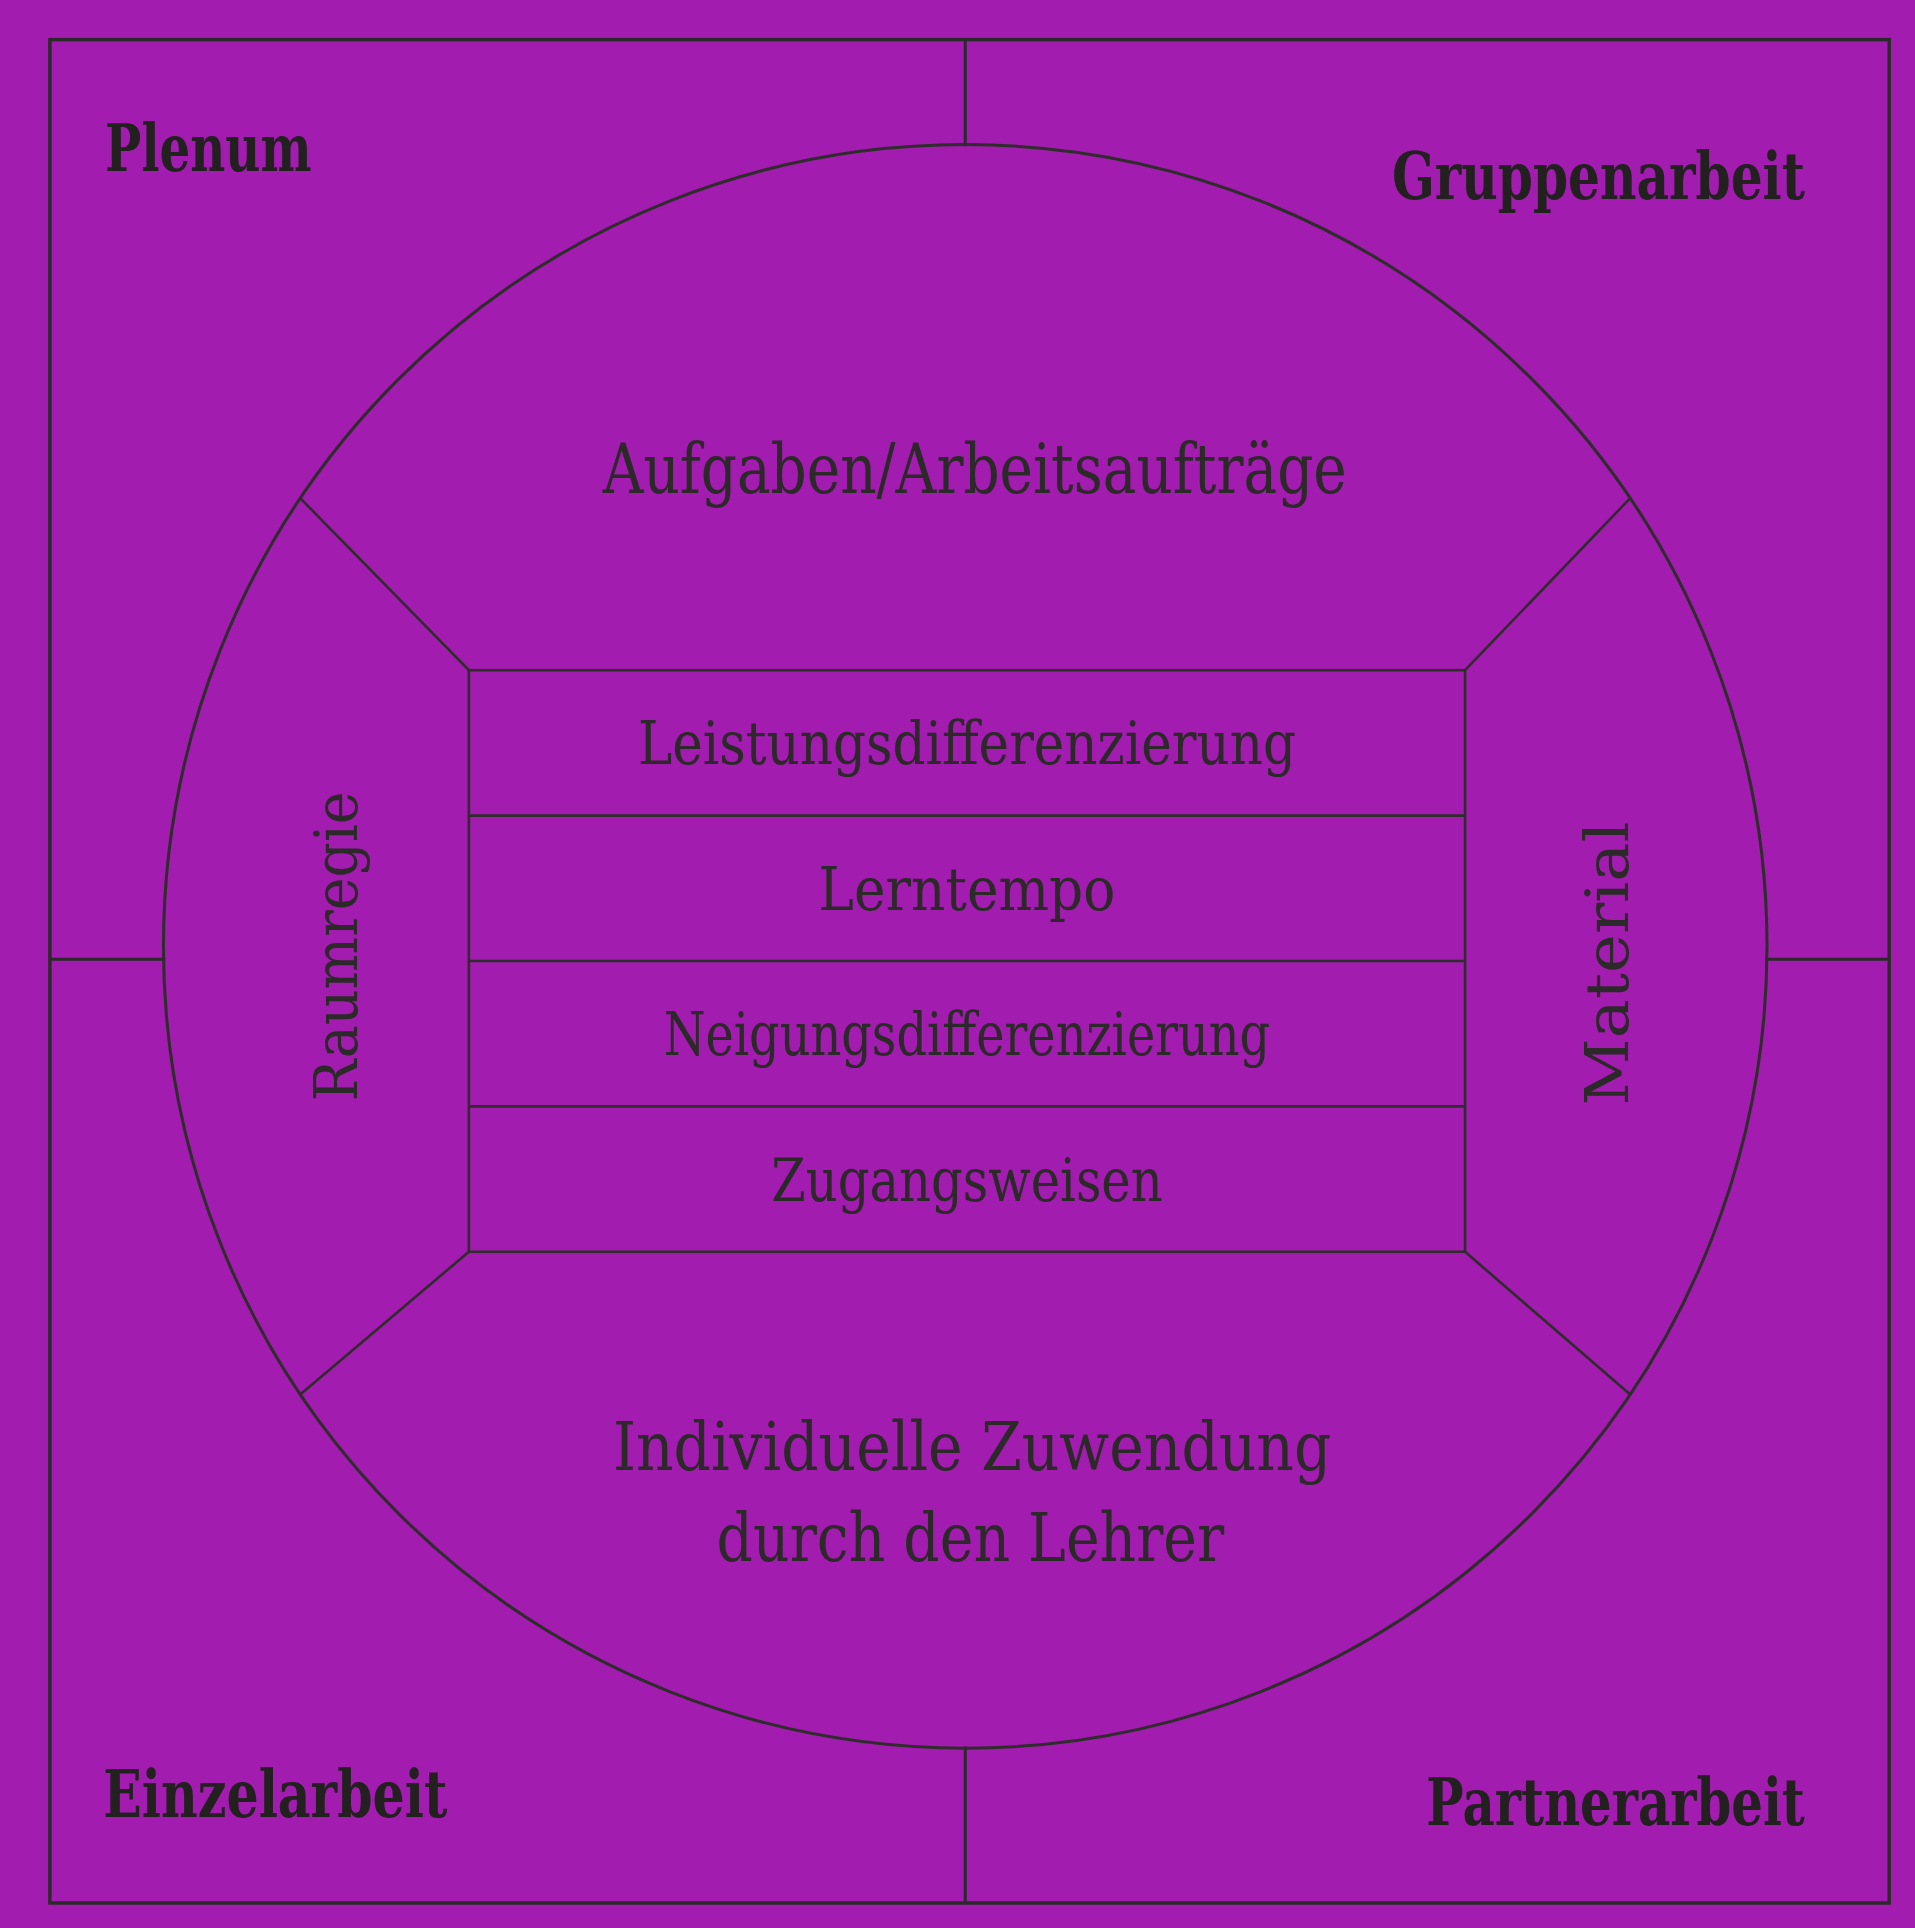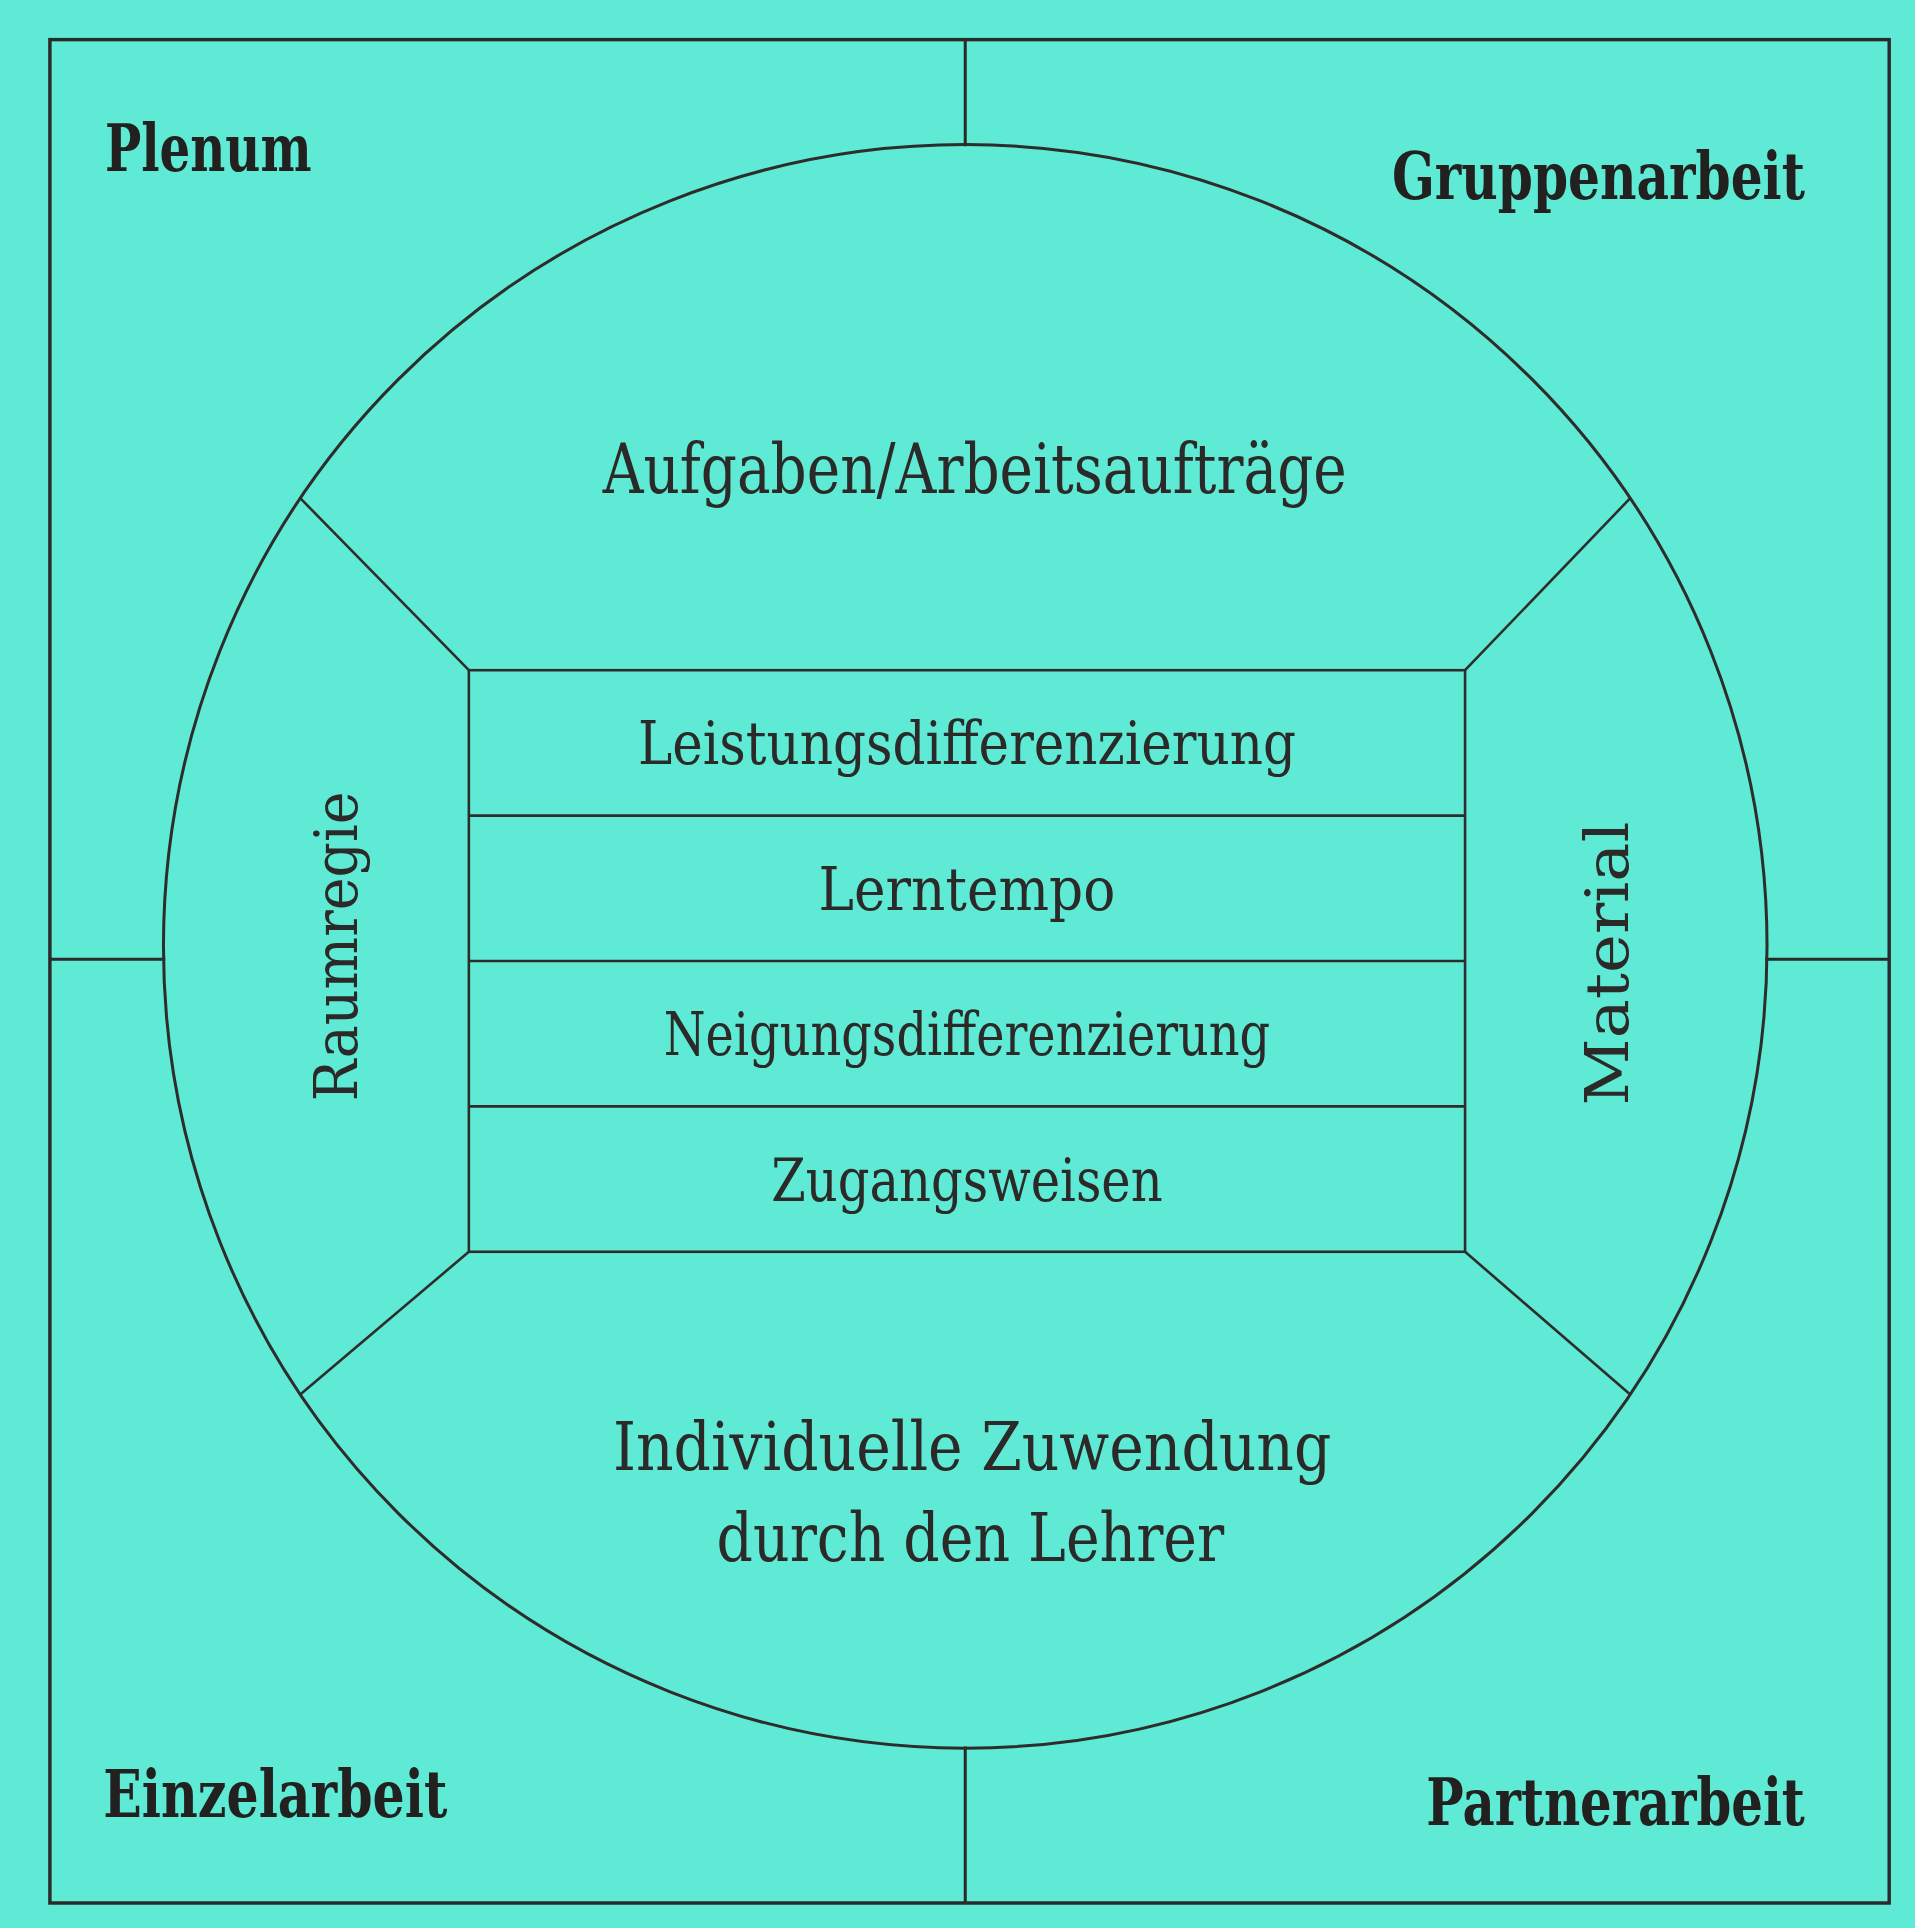--- a/index.html
+++ b/index.html
@@ -4,21 +4,21 @@
 <style>
   html, body {
     margin: 0;
     padding: 0;
     background: #f6f5f2;
   }
   .page {
     position: relative;
     width: 1915px;
     height: 1928px;
-    background: #5eead4;
+    background: #a21caf;
     overflow: hidden;
   }
   svg { display: block; }
   .frame-line {
     stroke: #2a2a28;
     fill: none;
   }
   .inner-line {
     stroke: #2e2d2b;
     fill: none;

